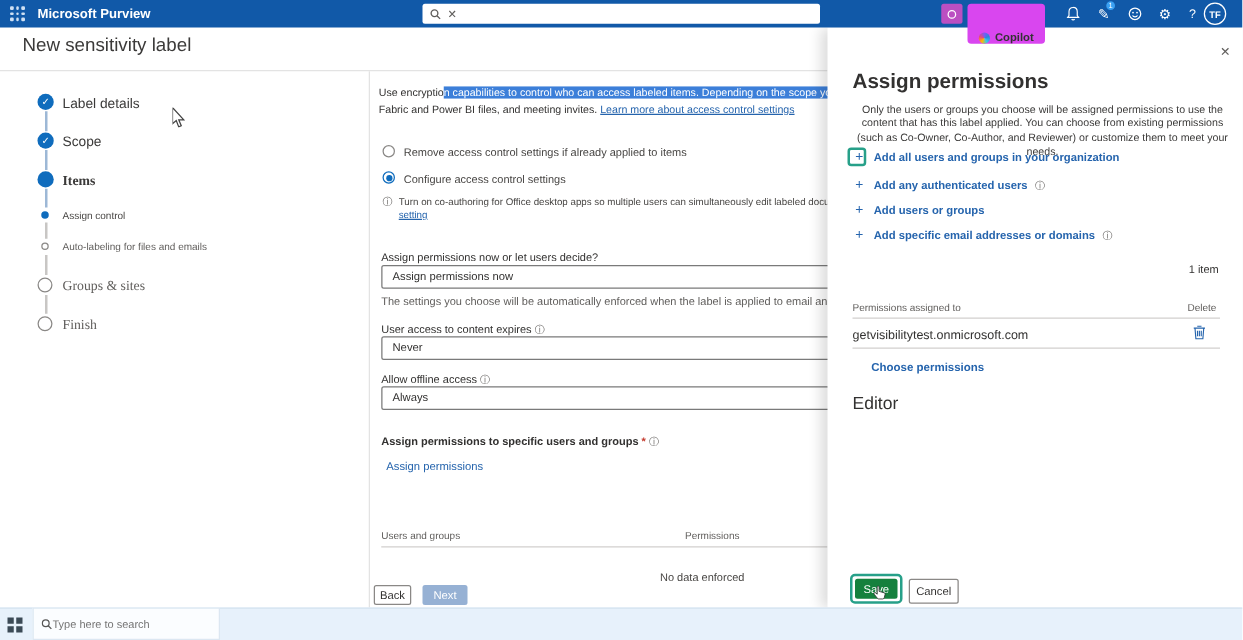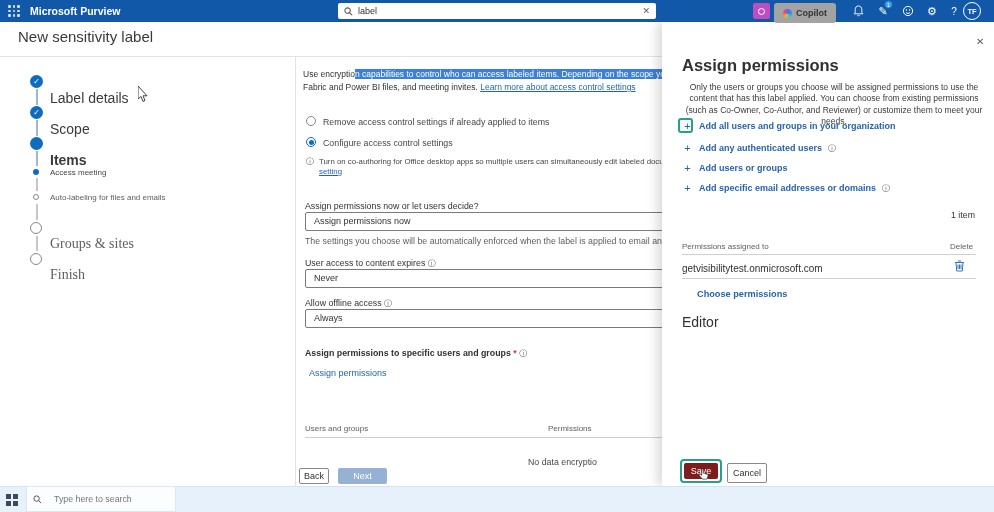--- a/index.html
+++ b/index.html
@@ -19,41 +19,41 @@
     font-size:10.5px; font-weight:bold; }
   .hdr-search { left:338px; top:3px; width:318px; height:16px; background:#fff;
     border-radius:2px; display:flex; align-items:center; padding:0 6px; }
   .hdr-search input { border:none; outline:none; flex:1; font-size:9px;
     font-family:"Liberation Sans",sans-serif; color:#323130; background:transparent; }
   .hdr-search .mag { margin-right:5px; }
   .hdr-search .clr { color:#605e5c; font-size:9px; cursor:pointer; }
   .tool-magenta { left:753px; top:3px; width:17px; height:16px; background:#bb4fc2;
     border-radius:2px; display:flex; align-items:center; justify-content:center; }
   .tool-magenta b { width:7px; height:7px; border:1.6px solid #fff; border-radius:50%; display:block; }
-  .copilot { left:774px; top:3px; width:62px; height:20px; background:#a3a3a3;
-    border-radius:3px; display:flex; align-items:center; justify-content:center; gap:4px;
+  .copilot { left:774px; top:3px; width:62px; height:32px; background:#d946ef;
+    border-radius:3px; display:flex; align-items:flex-end; justify-content:center; gap:4px;
     font-size:9px; font-weight:bold; color:#333; cursor:pointer; }
   .copilot .logo { width:9px; height:9px; border-radius:50%;
     background:conic-gradient(#7a5af5,#2b88d8,#36c5f0,#ffb900,#e8467c,#7a5af5); }
   .hdr-ic { top:4px; width:14px; height:14px; color:#fff; display:flex;
     align-items:center; justify-content:center; font-size:11px; cursor:pointer; }
   .badge1 { left:884px; top:0; width:9px; height:9px; background:#3aa0f3; color:#fff;
     border-radius:50%; font-size:6px; line-height:9px; text-align:center; border:1px solid #1159a8; }
   .avatar { left:963px; top:2px; width:18px; height:18px; border:1px solid #fff;
     border-radius:50%; color:#fff; font-size:7.5px; font-weight:bold; display:flex;
     align-items:center; justify-content:center; cursor:pointer; }
 
   
   .page-title { left:18px; top:28px; font-size:15px; font-weight:normal; color:#3b3a39; }
   .hline { left:0; top:56px; width:662px; height:1px; background:#e3e3e3; }
   .vline { left:295px; top:57px; width:1px; height:429px; background:#e3e3e3; }
 
   
-  .step-lbl { font-size:14px; color:#3b3a39;margin-top:13px; }
-  .step-lbl.bold { font-weight:bold; }
+  .step-lbl { font-size:11px; color:#3b3a39; }
+  .step-lbl.bold { font-weight:bold;font-family:Liberation Serif, serif; }
   .step-lbl.gray { color:#605e5c;font-family:Liberation Serif, serif; }
   .sub-lbl { font-size:8px; color:#484644; }
   .c-done { width:13px; height:13px; border-radius:50%; background:#0f6cbd; color:#fff;
     font-size:8px; line-height:13px; text-align:center; }
   .c-curr { width:13px; height:13px; border-radius:50%; background:#0f6cbd; }
   .c-todo { width:12px; height:12px; border-radius:50%; border:1.5px solid #8a8886; background:#fff; }
   .dot-filled { width:6px; height:6px; border-radius:50%; background:#0f6cbd; }
   .dot-empty  { width:6px; height:6px; border-radius:50%; border:1px solid #8a8886; background:#fff; }
   .conn-b { left:36px; width:1.5px; background:#9db8d6; }
   .conn-g { left:36px; width:1.5px; background:#c8c6c4; }
@@ -70,42 +70,42 @@
   .info-g { color:#605e5c; font-size:8px; }
   .dd { height:19px; width:359px; border:1px solid #7a7a7a; border-radius:2px;
     background:#fff; font-size:9px; color:#323130; line-height:17px; padding:0 8px; }
   .fld-lbl { font-size:8.8px; color:#323130; }
   .help-txt { font-size:8.8px; color:#605e5c; }
   .col-hdr { font-size:8px; color:#605e5c; }
   .btn { border-radius:2px; font-size:9px; display:flex; align-items:center;
     justify-content:center; cursor:pointer; font-family:"Liberation Sans",sans-serif; }
   .btn.sec { background:#fff; border:1px solid #8a8886; color:#323130; }
   .btn.next { background:#96b1d4; color:#fff; border:none; }
-  .btn.save { background:#7f1d1d; color:#fff; border:none; }
+  .btn.save { background:#15803d; color:#fff; border:none; }
 
   
   .panel { left:662px; top:22px; width:332px; height:464px; background:#fff;
     box-shadow:-5px 0 10px rgba(0,0,0,.14); z-index:20; }
   .panel-close { left:314px; top:14px; color:#605e5c; font-size:10px; cursor:pointer; }
   .panel-title { left:20px; top:34px; font-size:16.5px; font-weight:bold; color:#323130; }
   .panel-desc { left:20px; top:60px; width:304px; font-size:8.5px; line-height:1.35; color:#3b3a39;text-align:center; }
   .plink { left:20px; height:14px; display:flex; align-items:center; gap:6px; cursor:pointer; }
   .plink .plus { color:#2564ad; font-size:11px; width:11px; text-align:center; }
   .plink .ptxt { color:#2564ad; font-size:9px; font-weight:bold; }
   .teal-box { left:16px; width:15px; height:15px; border:2px solid #27a089; border-radius:3px; }
   .p-line { left:20px; width:294px; height:1px; background:#d2d0ce; }
 
   
   .taskbar { left:0; top:486px; width:994px; height:26px; background:#e7f1fb;
     border-top:1px solid #d3e2f0; z-index:40; display:block; }
   .tb-start { left:6px; top:7px; width:12px; height:12px; display:grid;
     grid-template-columns:1fr 1fr; gap:1.5px; cursor:pointer; }
   .tb-start i { background:#3b4a56; }
   .tb-search { left:26px; top:0; width:150px; height:26px; background:#fbfdff;
-    border:1px solid #dce7f2; display:flex; align-items:center; padding:0 6px; gap:12px; }
+    border:1px solid #dce7f2; display:flex; align-items:center; padding:0 6px; gap:0; }
   .tb-search input { border:none; outline:none; background:transparent; font-size:8.8px;
     color:#444; flex:1; font-family:"Liberation Sans",sans-serif; }
 
   svg { display:block; }
 </style>
 </head>
 <body>
 
 <div class="abs hdr">
   <div class="abs waffle">
@@ -120,21 +120,20 @@
       <i></i>
     </div>
   <div class="abs hdr-title">Microsoft Purview</div>
   <div class="abs hdr-search">
     <span class="mag">
       <svg width="9" height="9" viewBox="0 0 10 10">
           <circle cx="4" cy="4" r="3" fill="none" stroke="#605e5c" stroke-width="1.2"></circle>
           <line x1="6.2" y1="6.2" x2="9" y2="9" stroke="#605e5c" stroke-width="1.2"></line>
         </svg>
     </span>
-    <input value="label" style="">
     <span class="clr">✕</span>
   </div>
   <div class="abs tool-magenta">
       <b></b>
     </div>
   <div class="abs copilot">
     <span class="logo"></span>
     <span>Copilot</span>
   </div>
   <div class="abs hdr-ic" style="left:851px">
@@ -179,21 +178,21 @@
   <div class="abs c-done" style="left:30px;top:75px"><span>✓</span></div>
   <div class="abs step-lbl" style="left:50px;top:77px">Label details</div>
 
   <div class="abs c-done" style="left:30px;top:106px"><span>✓</span></div>
   <div class="abs step-lbl" style="left:50px;top:108px">Scope</div>
 
   <div class="abs c-curr" style="left:30px;top:137px"></div>
   <div class="abs step-lbl bold" style="left:50px;top:139px">Items</div>
 
   <div class="abs dot-filled" style="left:33px;top:169px"></div>
-  <div class="abs sub-lbl" style="left:50px;top:168px">Access meeting</div>
+  <div class="abs sub-lbl" style="left:50px;top:168px">Assign control</div>
 
   <div class="abs dot-empty" style="left:33px;top:194px"></div>
   <div class="abs sub-lbl" style="left:50px;top:193px;color:#605e5c">Auto-labeling for files and emails</div>
 
   <div class="abs c-todo" style="left:30px;top:222px"></div>
   <div class="abs step-lbl gray" style="left:50px;top:223px">Groups &amp; sites</div>
 
   <div class="abs c-todo" style="left:30px;top:253px"></div>
   <div class="abs step-lbl gray" style="left:50px;top:254px">Finish</div>
 </div>
@@ -236,24 +235,24 @@
 
   <div class="abs" style="left:305px;top:348px;font-size:8.8px;font-weight:bold">
     <span>Assign permissions to specific users and groups</span> <span style="color:#c43b2e">*</span>
     <span class="info-g" style="font-weight:normal">ⓘ</span>
   </div>
   <div class="abs lnk2" style="left:309px;top:368px;font-size:9px">Assign permissions</div>
 
   <div class="abs col-hdr" style="left:305px;top:424px">Users and groups</div>
   <div class="abs col-hdr" style="left:548px;top:424px">Permissions</div>
   <div class="abs" style="left:305px;top:437px;width:357px;height:1px;background:#d2d0ce"></div>
-  <div class="abs" style="left:528px;top:457px;font-size:8.8px;color:#484644">No data encryptio</div>
+  <div class="abs" style="left:528px;top:457px;font-size:8.8px;color:#484644">No data enforced</div>
 
   <div class="abs btn sec" style="left:299px;top:468px;width:30px;height:16px">Back</div>
-  <div class="abs btn next" style="left:338px;top:468px;width:49px;height:16px">Next</div>
+  <div class="abs btn next" style="left:338px;top:468px;width:36px;height:16px">Next</div>
 </div>
 
 <div class="abs panel">
   <div class="abs panel-close">✕</div>
   <div class="abs panel-title">Assign permissions</div>
   <div class="abs panel-desc">Only the users or groups you choose will be assigned permissions to use the content that has this label applied. You can choose from existing permissions (such as Co-Owner, Co-Author, and Reviewer) or customize them to meet your needs.</div>
 
   <div class="abs teal-box" style="top:96px"></div>
   <div class="abs plink" style="top:97px">
     <span class="plus">+</span>

